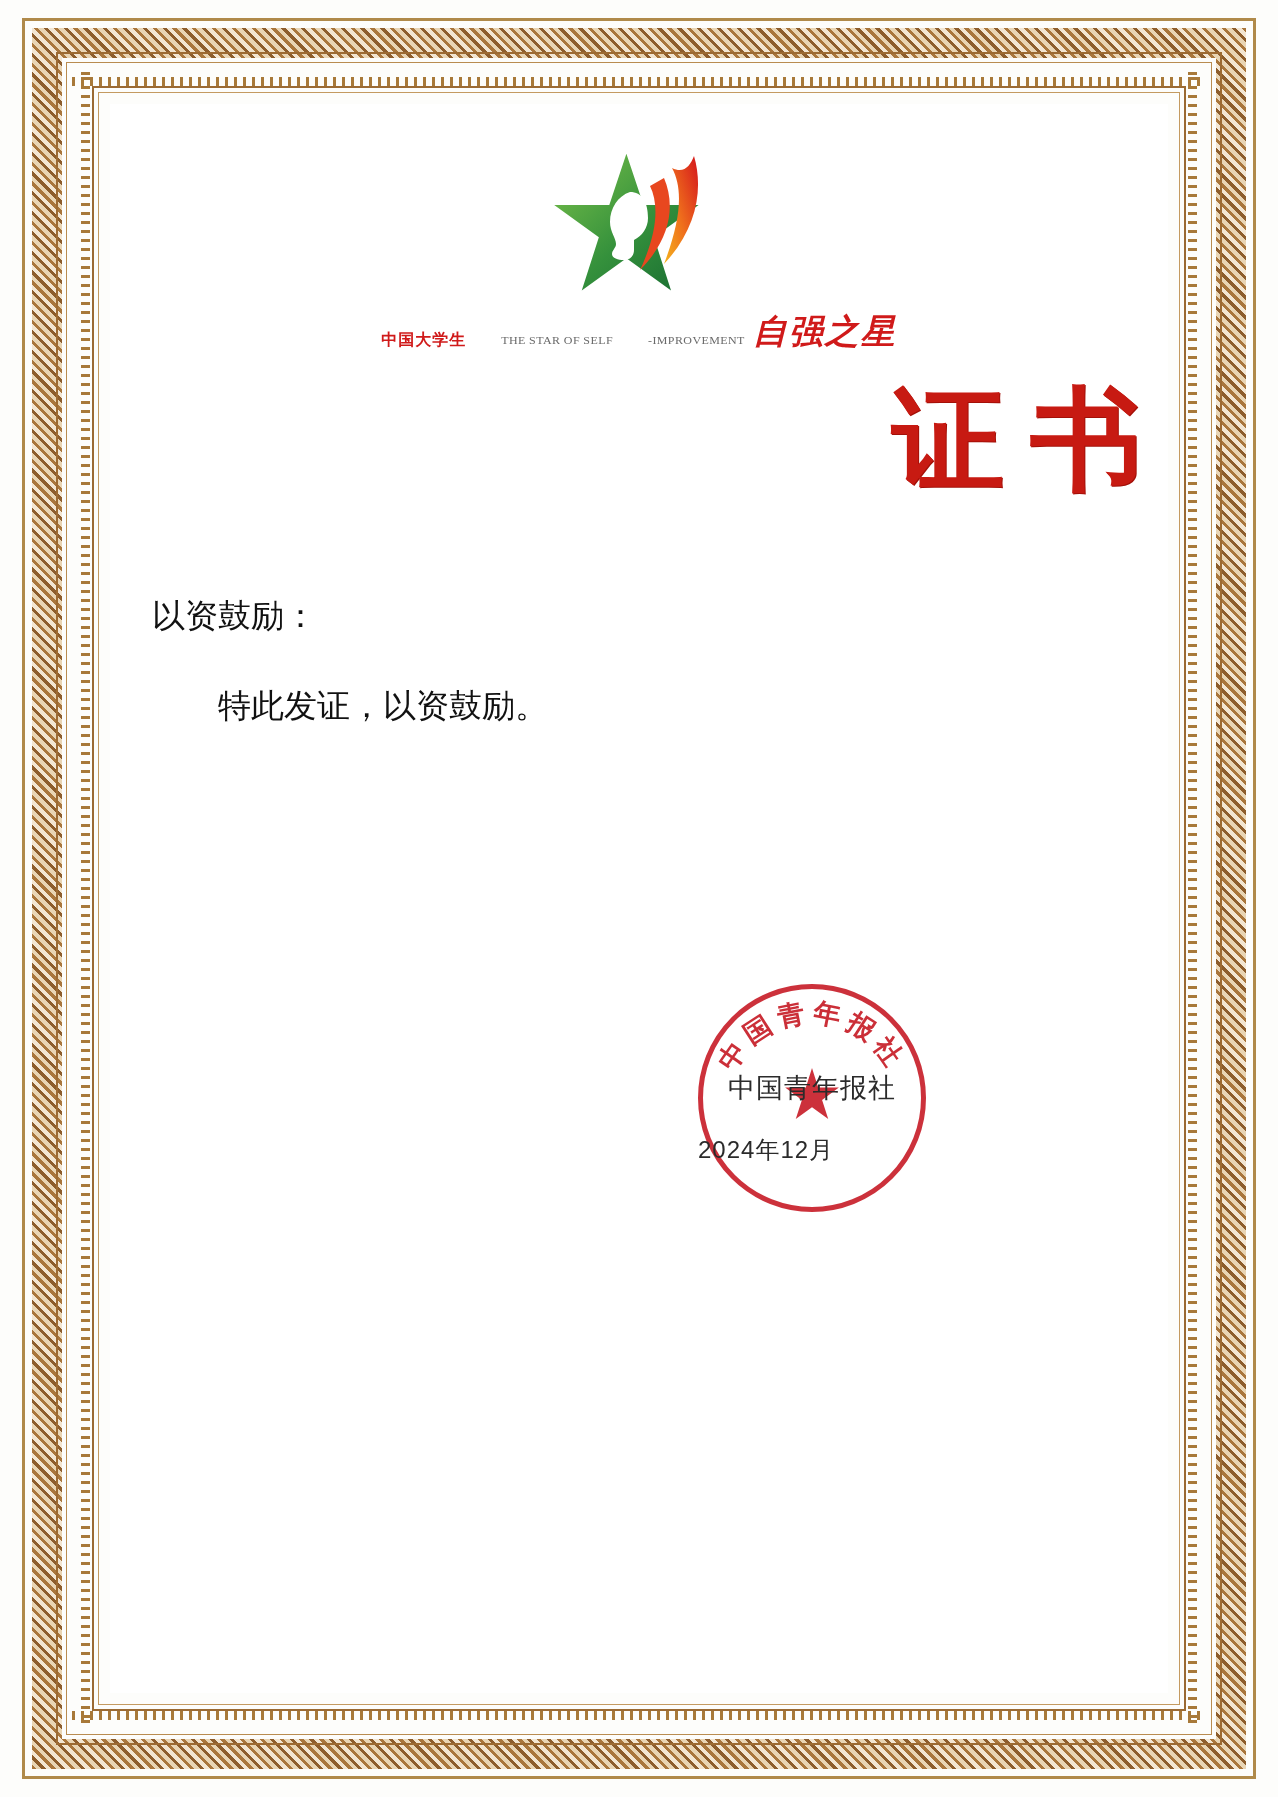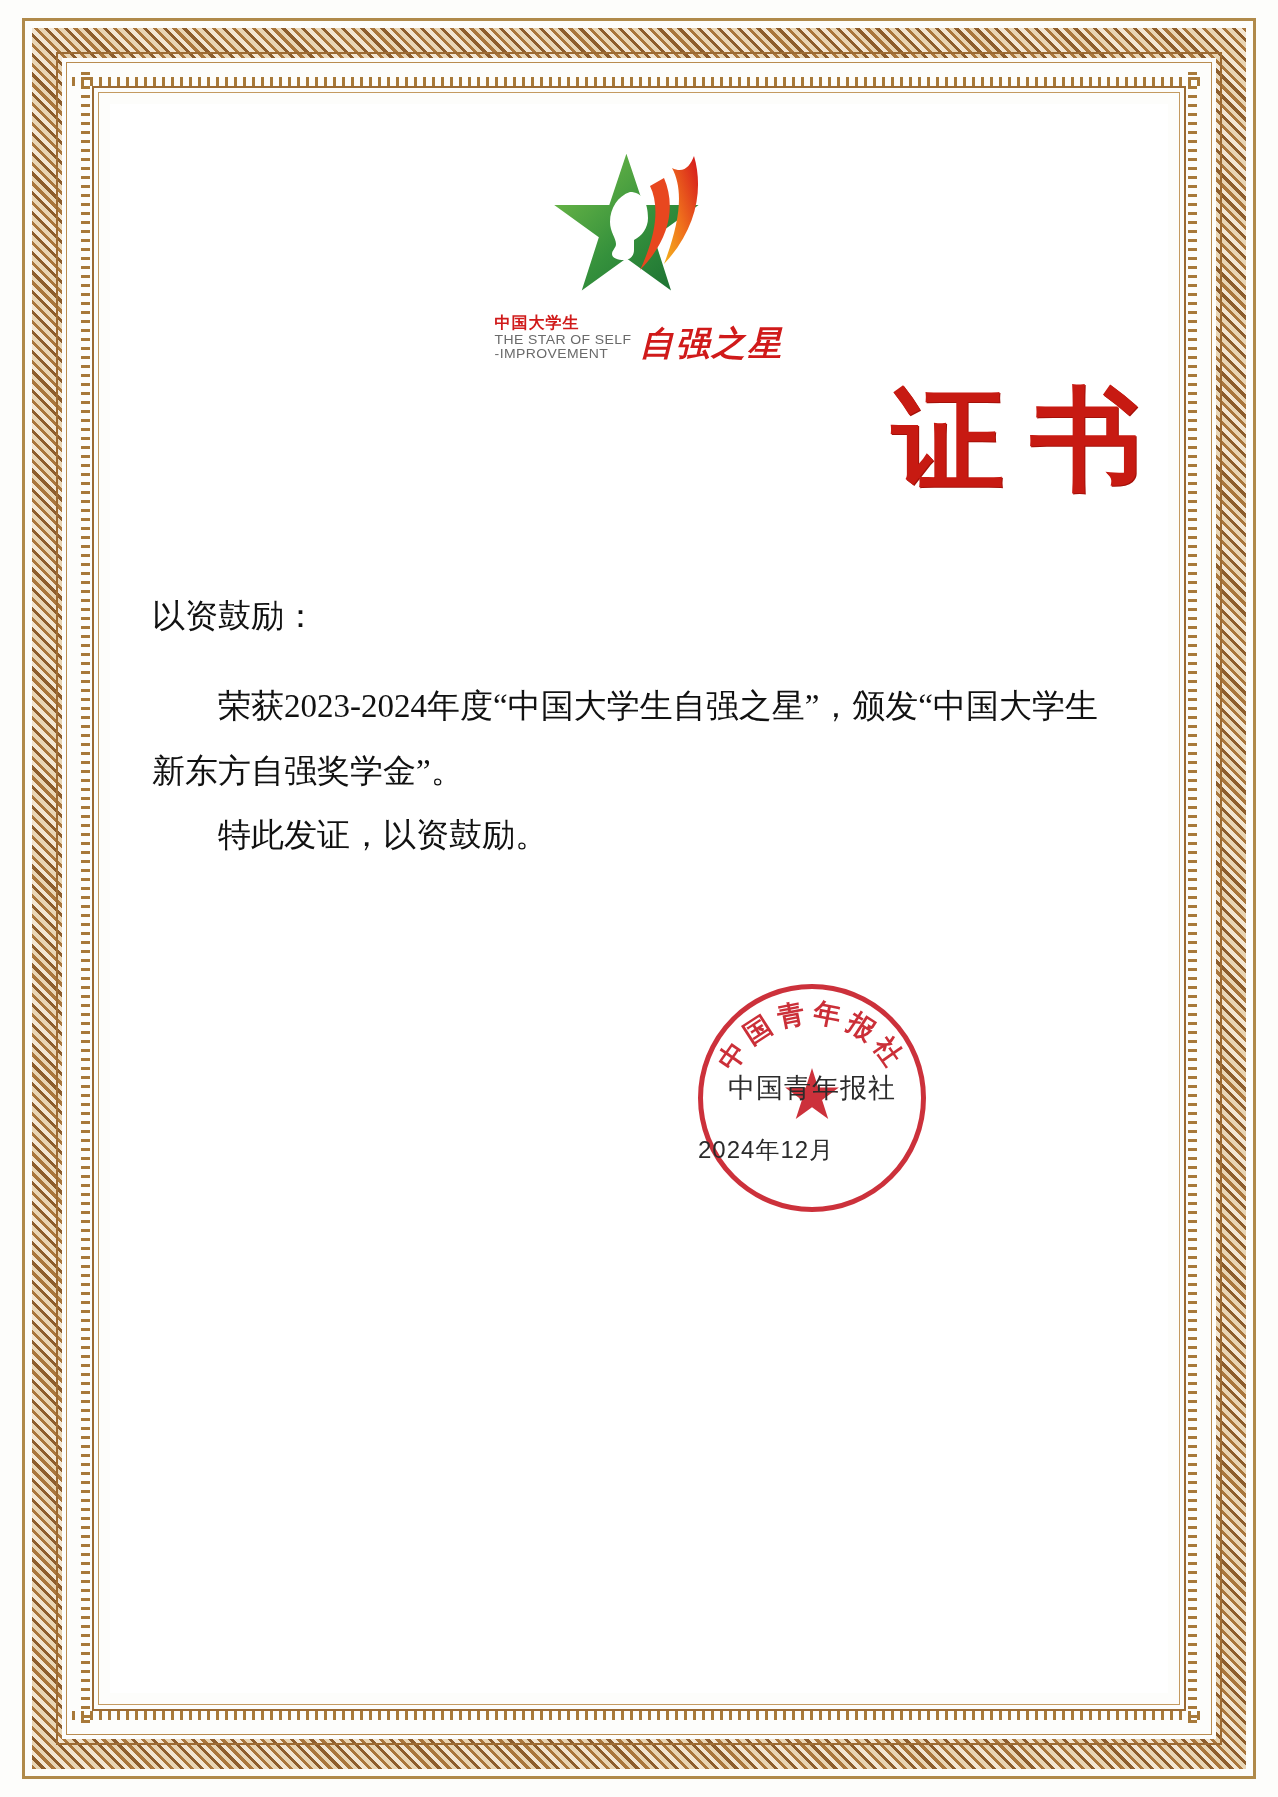--- a/index.html
+++ b/index.html
@@ -135,35 +135,36 @@
     position: relative;
   }
   .logo-wordmark {
     margin-top: 6px;
     display: flex;
     align-items: flex-end;
     gap: 8px;
   }
   .logo-wordmark .cn-top {
     display: flex;
-    flex-direction: column;
-    align-items: flex-start;
+    flex-direction: row;
+    align-items: center;
     line-height: 1.05;
+    gap: 35px;
   }
   .logo-wordmark .cn-top .l1 {
     font-family: "Liberation Sans", sans-serif;
     font-size: 16px;
     color: #d01a1a;
     letter-spacing: 1px;
     font-weight: 700;
   }
   .logo-wordmark .cn-top .l2,
   .logo-wordmark .cn-top .l3 {
-    font-family: Liberation Sans, sans-serif;
-    font-size: 14px;
+    font-family: Liberation Serif, serif;
+    font-size: 12px;
     color: #6a6a6a;
     letter-spacing: 0.4px;
     transform: scaleY(0.95);
   }
   .logo-wordmark .cn-brush {
     font-family: "Liberation Serif", serif;
     font-size: 34px;
     color: #d01a1a;
     font-weight: 700;
     font-style: italic;
@@ -323,23 +324,20 @@
         </span>
         <span class="cn-brush">自强之星</span>
       </div>
     </div>
 
     <div class="cert-title">证书</div>
 
     <div class="body-text">
       <div class="line">以资鼓励：</div>
       <div class="gap"></div>
-      <div class="indent">
-        <span>荣获2023-2024年度</span><span>“中国大学生自强之星”</span><span>，颁发</span><span>“中国大学生新东方自强奖学金”</span><span>。</span>
-      </div>
       <div class="indent">特此发证，以资鼓励。</div>
     </div>
 
     <div class="seal">
       <div class="seal-ring"></div>
       <svg class="seal-arc" viewBox="0 0 228 228" aria-hidden="true">
         <defs>
           <path id="arcpath" d="M 28 124 A 86 86 0 0 1 200 124"></path>
         </defs>
         <text>

